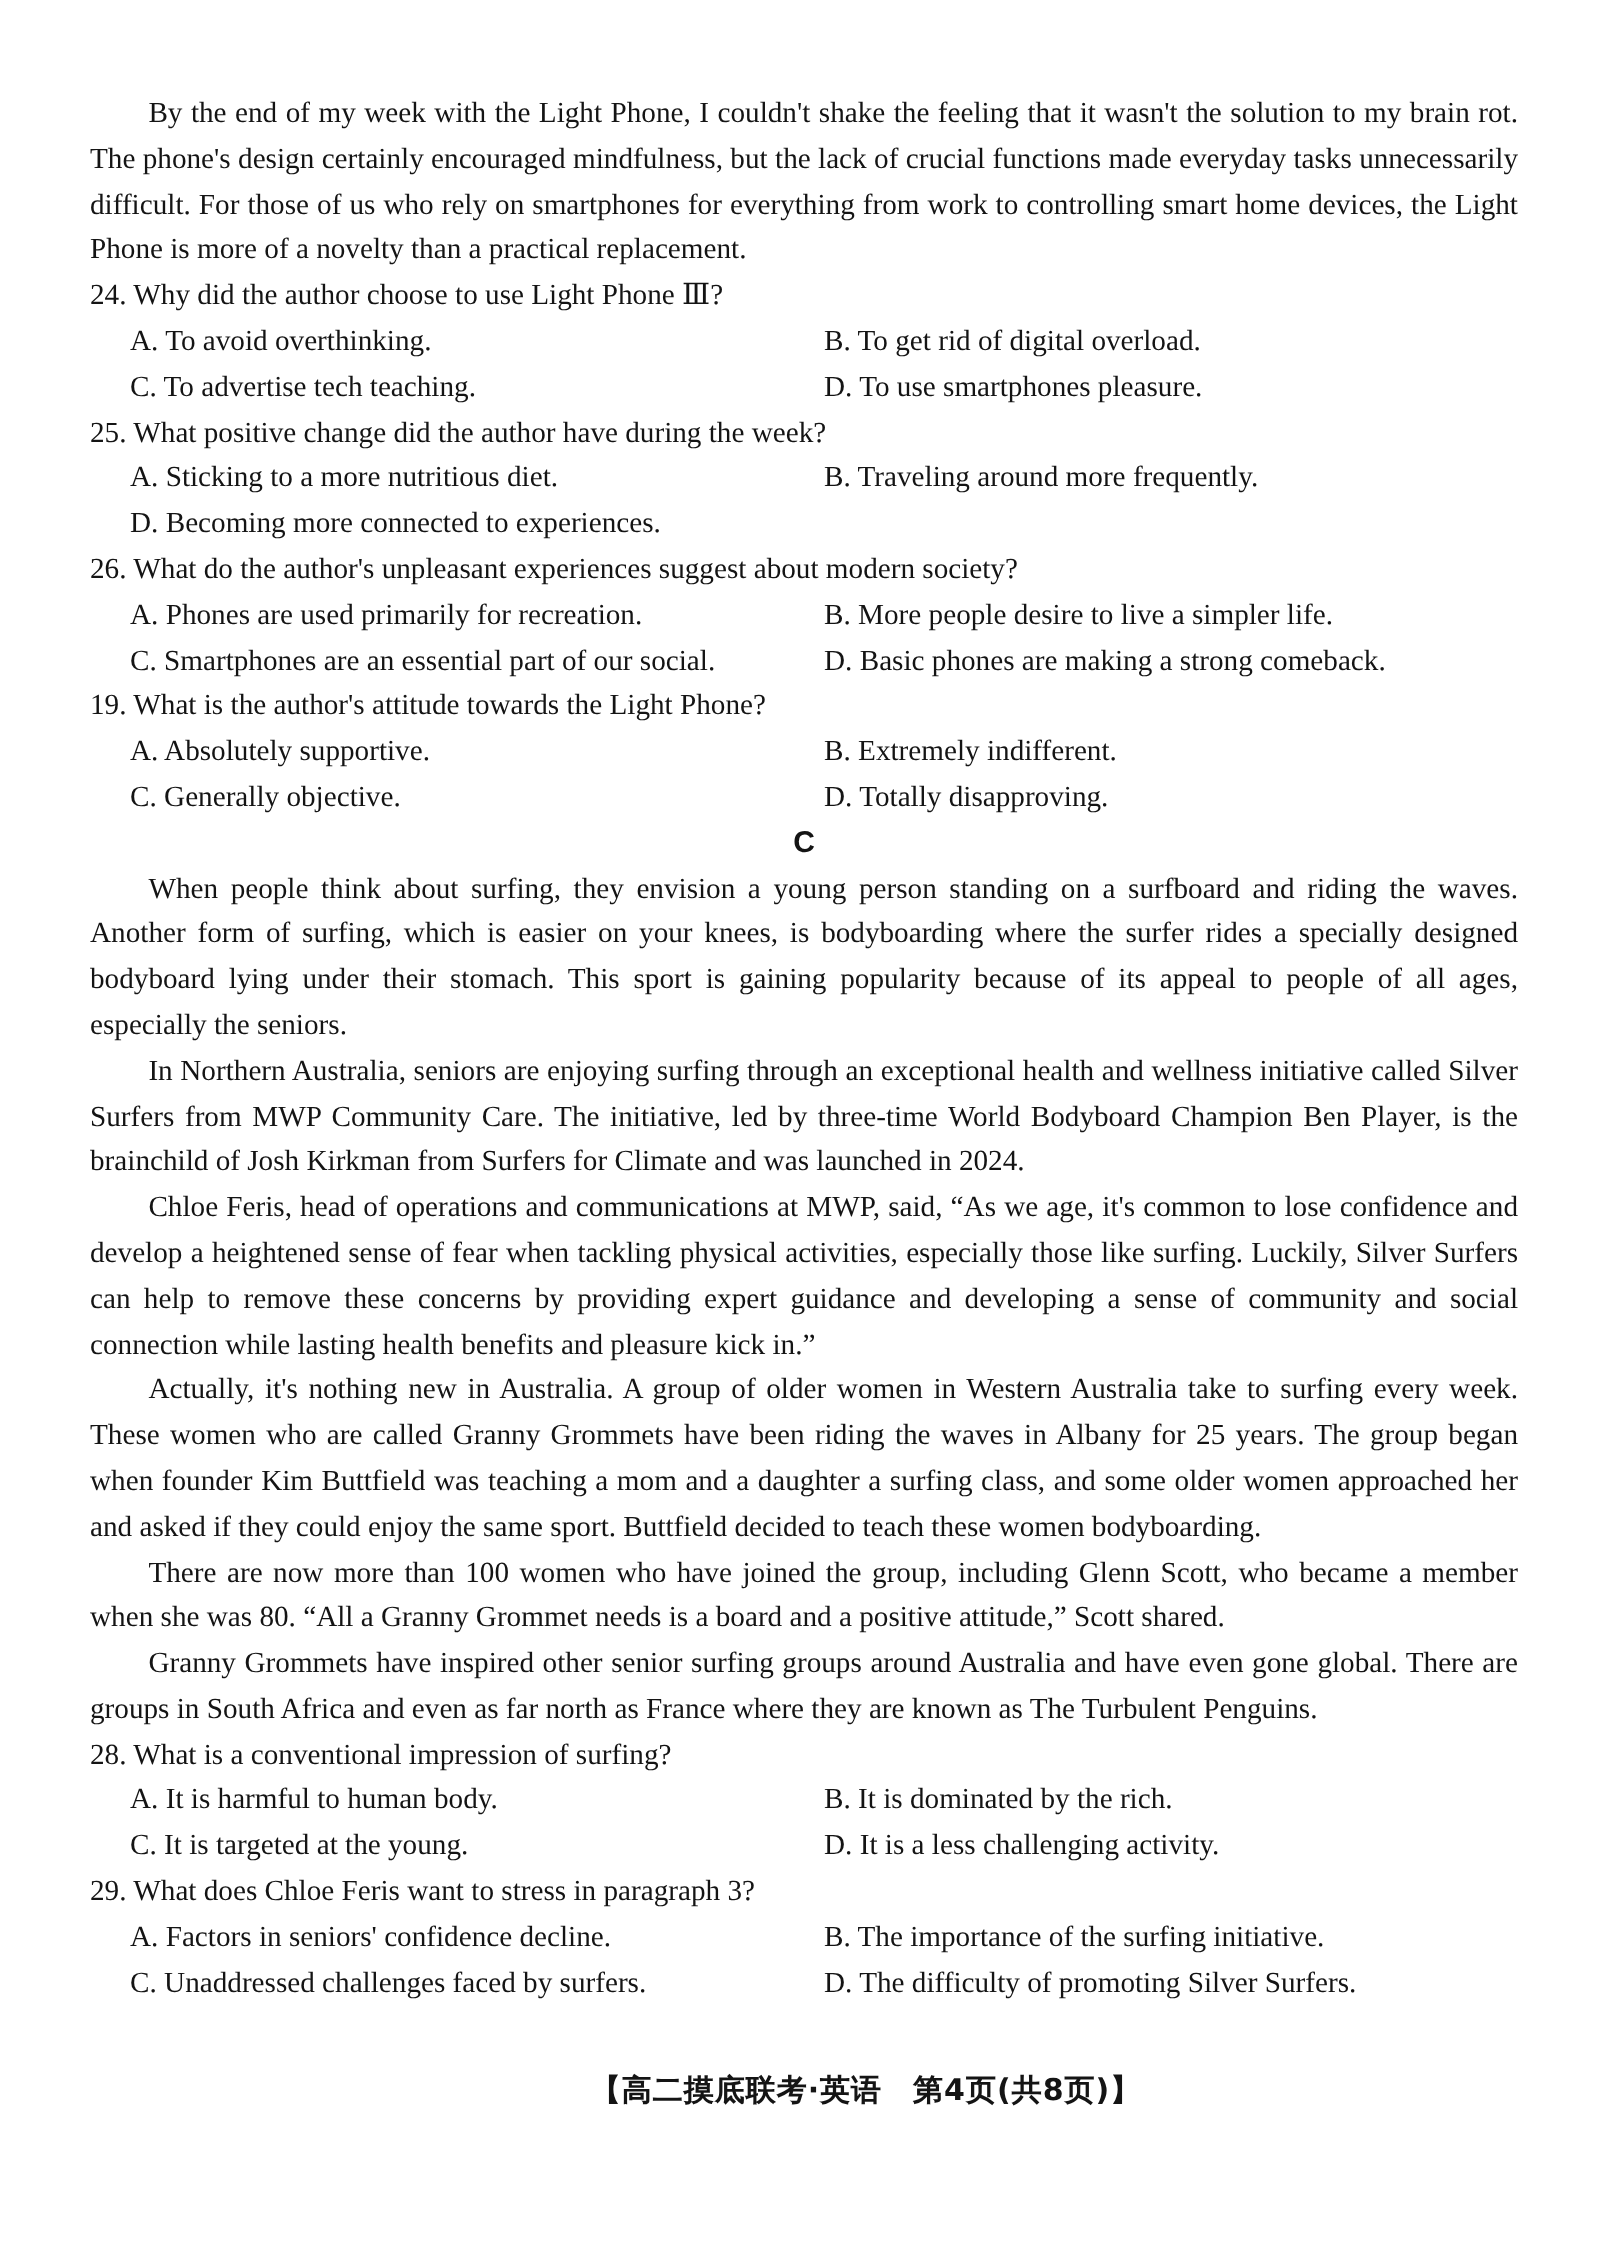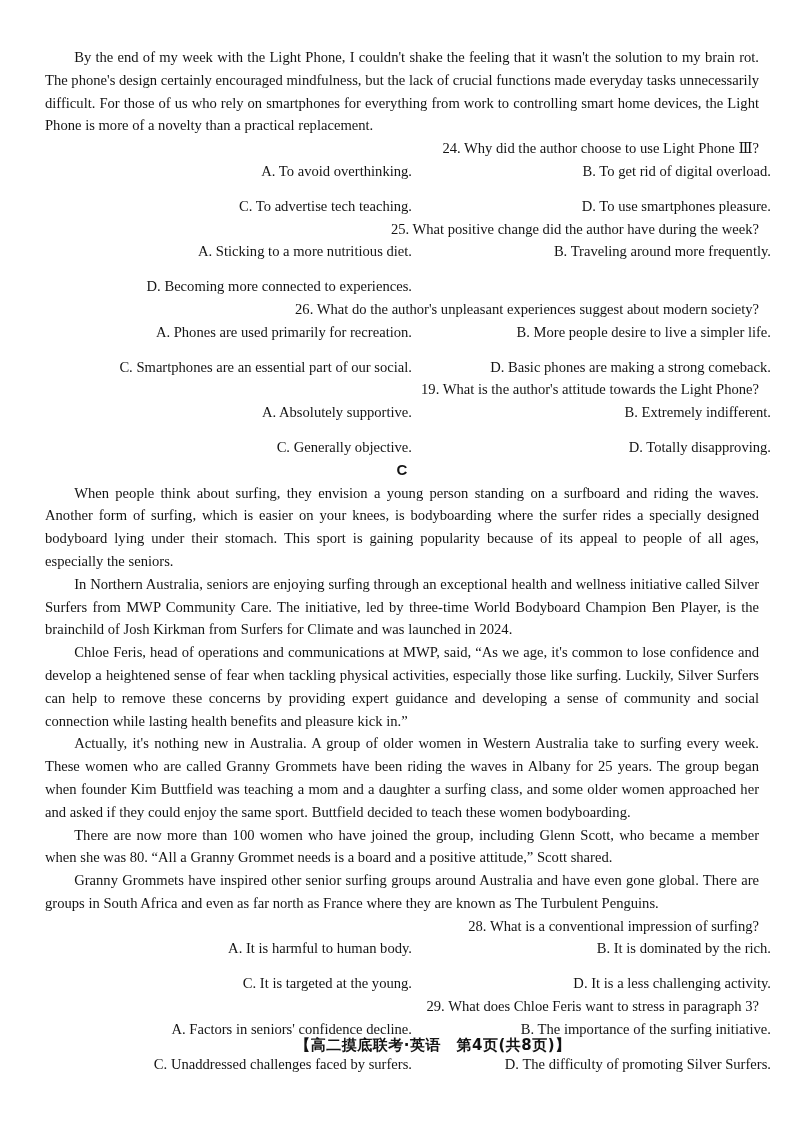--- a/index.html
+++ b/index.html
@@ -21,28 +21,27 @@
     top: 46px;
     width: 714px;
     font-size: 14.6px;
     line-height: 22.8px;
   }
   .para {
     margin: 0;
     text-align: justify;
     text-indent: 2em;
   }
-  .question { margin: 0; text-align: right; }
+  .question { margin: 0; }
   .q-stem { margin: 0; }
   .options {
     display: grid;
     grid-template-columns: 347px 347px;
     padding-left: 20px;
     margin: 0;
-    gap: 12px;
   }
   .opt { margin: 0; white-space: nowrap; }
   .section-heading {
     text-align: center;
     font-weight: bold;
     font-size: 15px;
     margin: 0;
     font-family: "Liberation Sans", "DejaVu Sans", sans-serif;
   }
   .footer {

